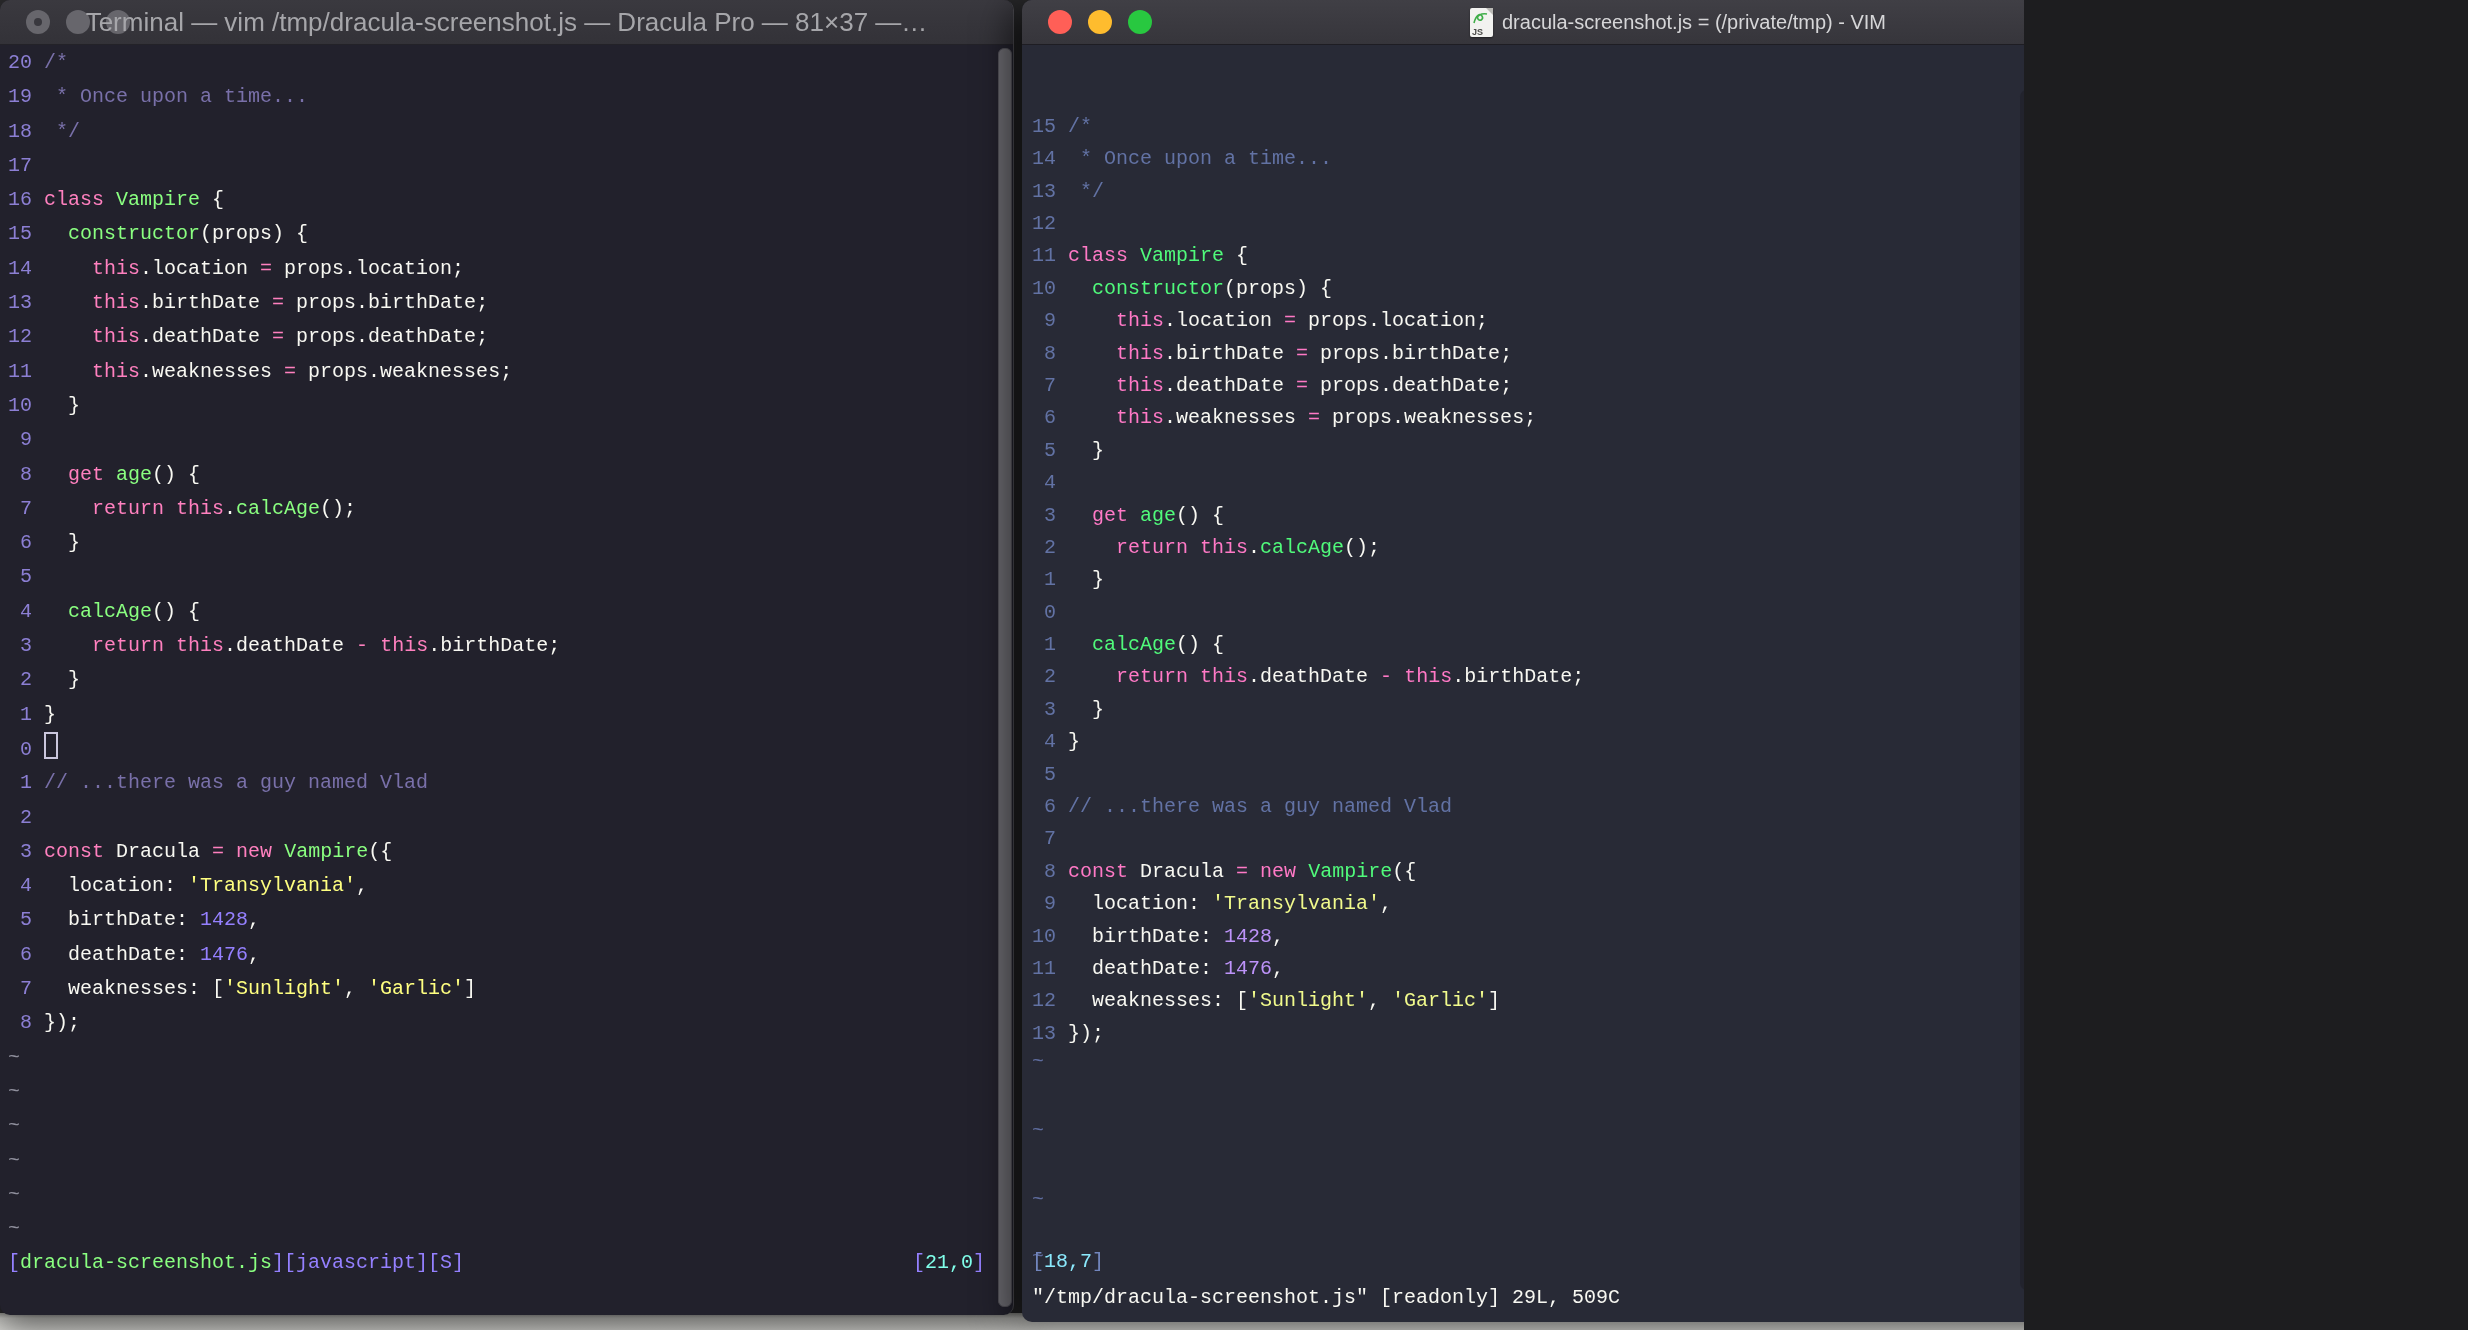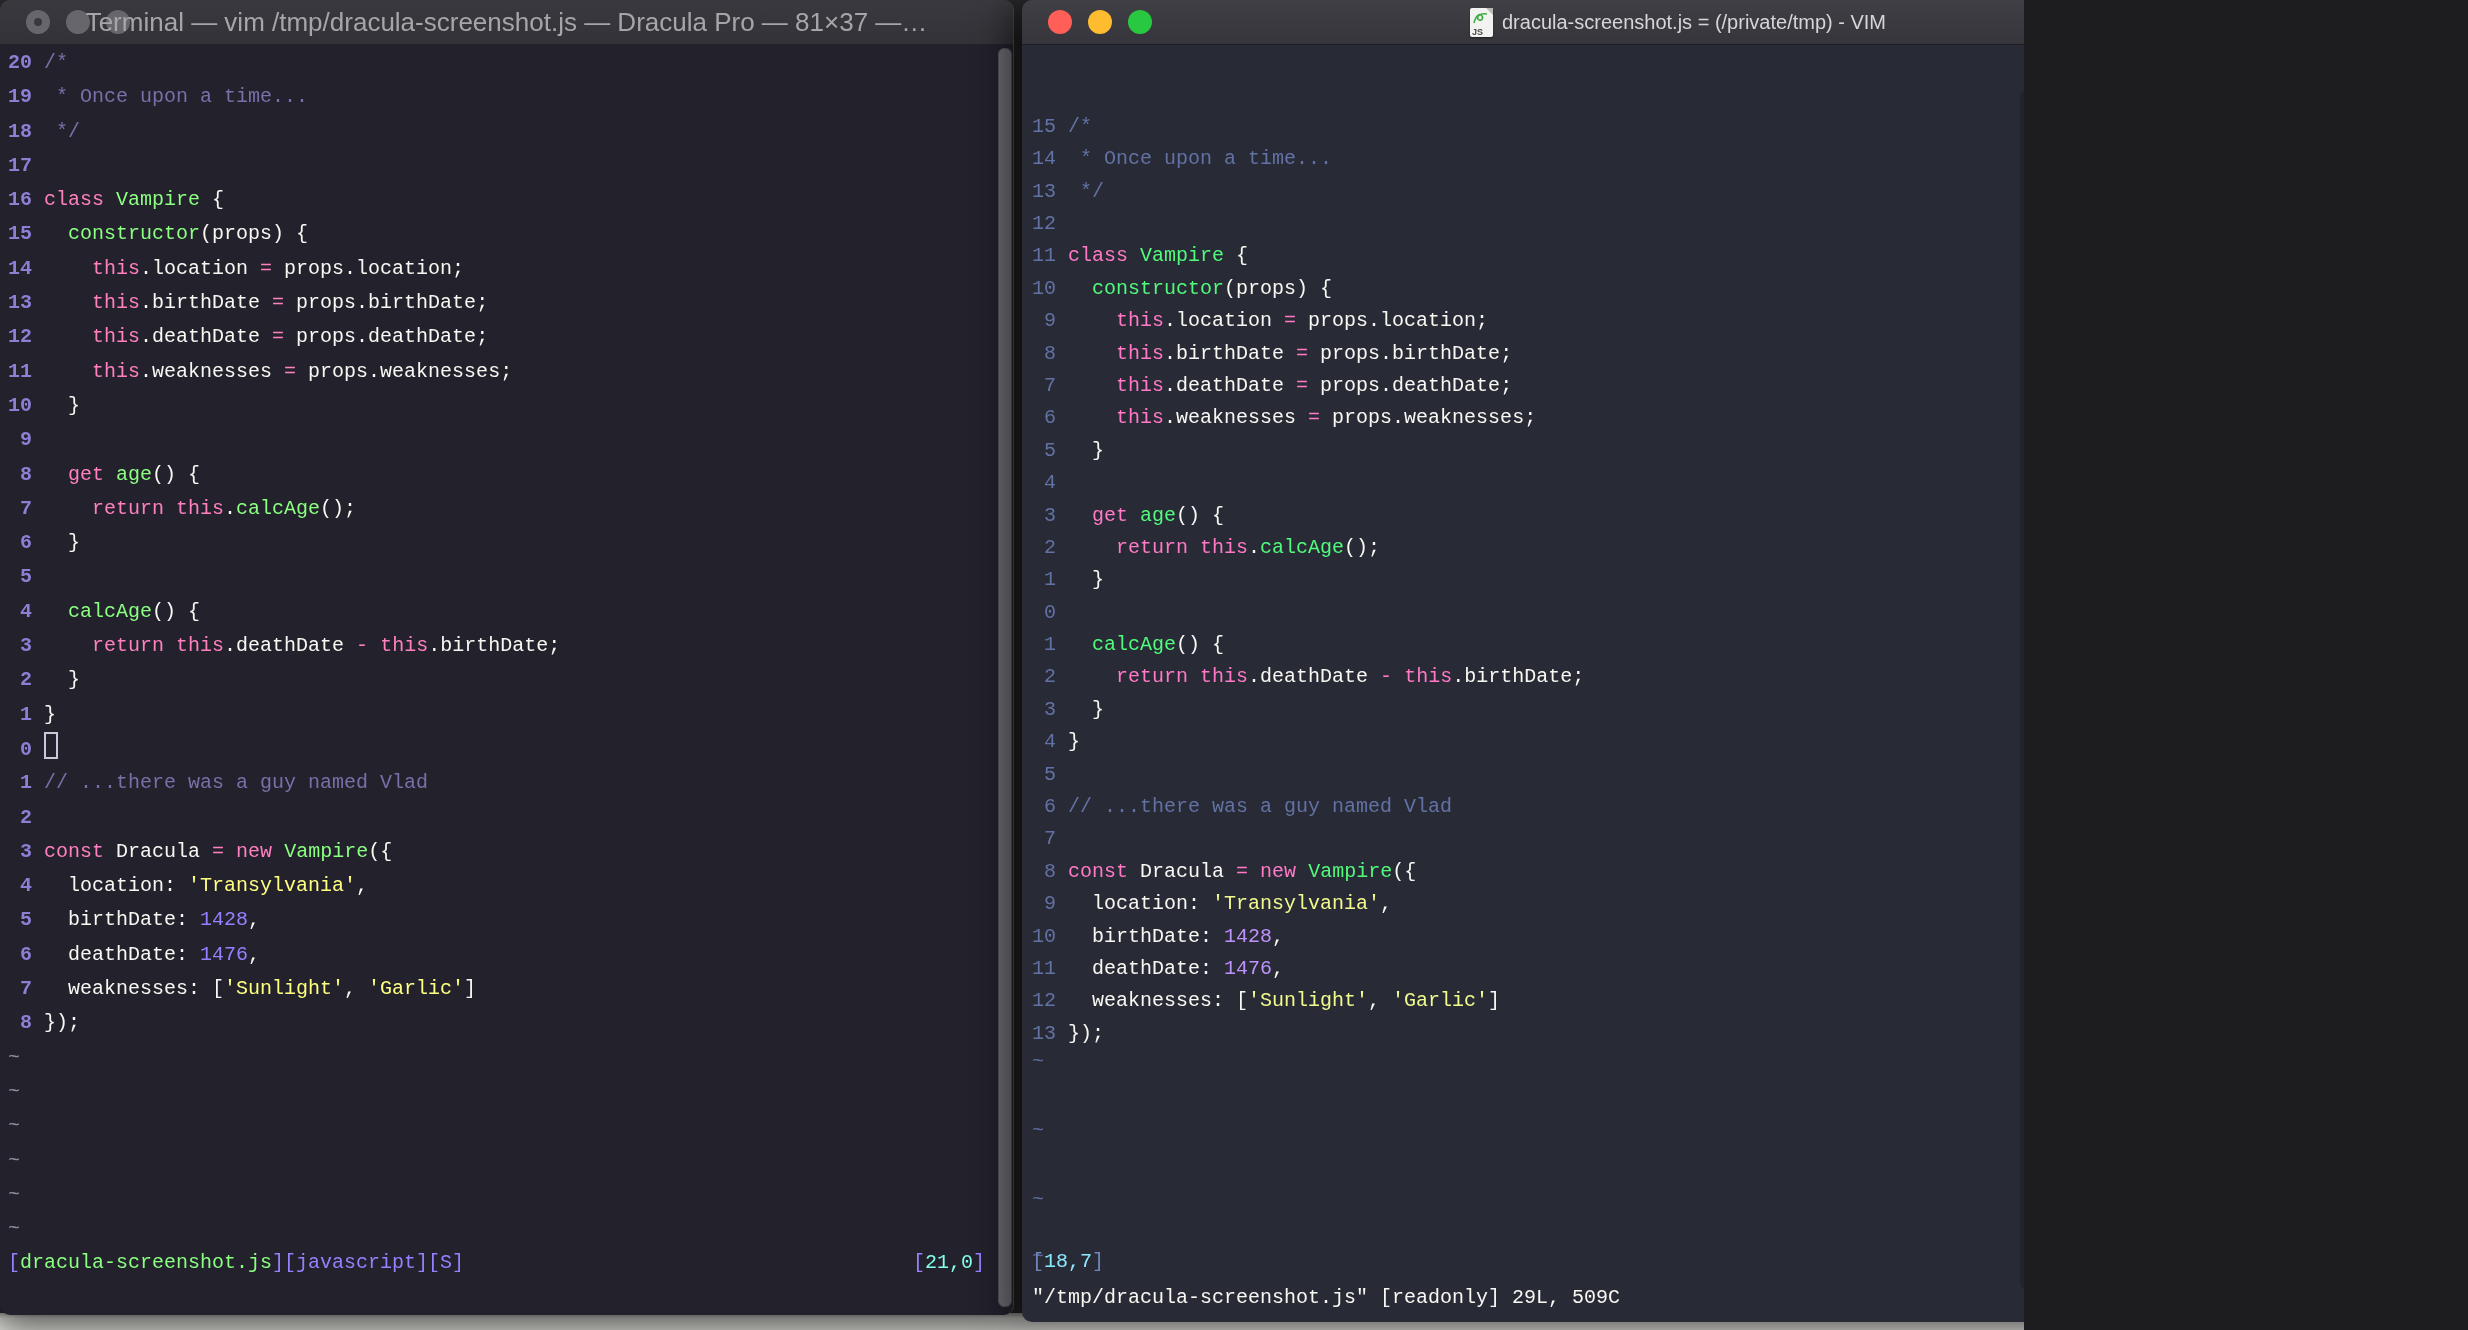--- a/index.html
+++ b/index.html
@@ -30,21 +30,21 @@
   .doc-icon .fold{position:absolute;right:0;top:0;width:0;height:0;border-style:solid;border-width:0 7px 7px 0;border-color:transparent #b9b9b5 transparent transparent;}
   .doc-icon svg{position:absolute;left:2px;top:3px;}
   .doc-icon .js-label{position:absolute;left:2px;bottom:0px;font-size:9px;font-weight:bold;color:#4a4a48;}
   
   .pane{position:absolute;left:0;right:0;top:44px;bottom:0;font-family:"Liberation Mono","DejaVu Sans Mono",monospace;
         font-size:20px;white-space:pre;}
   .pane-L{line-height:34.3px;padding:2px 0 0 8px;color:var(--l-fg);}
   .pane-R{line-height:32.4px;padding:2px 0 0 10px;color:var(--r-fg);border-radius:26px;}
   .pane-L .row{height:34.3px;}
   .pane-R .row{height:32.4px;}
-  .gut-L{color:var(--l-linenr);font-weight:bold;}
+  .gut-L{color:var(--l-linenr);}
   .gut-R{color:var(--r-linenr);}
   .pane-L .tk-k,.pane-L .tk-o{color:var(--l-pink);}
   .pane-L .tk-f{color:var(--l-green);}
   .pane-L .tk-c{color:var(--l-comment);}
   .pane-L .tk-s{color:var(--l-yellow);}
   .pane-L .tk-n{color:var(--l-purple);}
   .pane-L .tk-v{color:var(--l-fg);}
   .pane-R .tk-k,.pane-R .tk-o{color:var(--r-pink);}
   .pane-R .tk-f{color:var(--r-green);}
   .pane-R .tk-c{color:var(--r-comment);}

